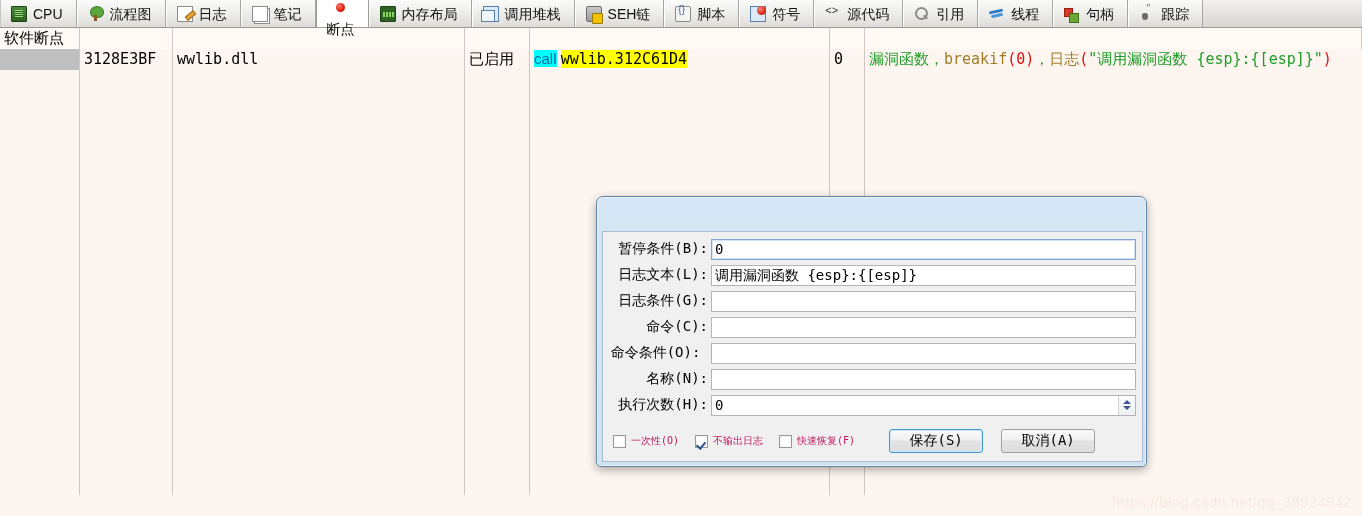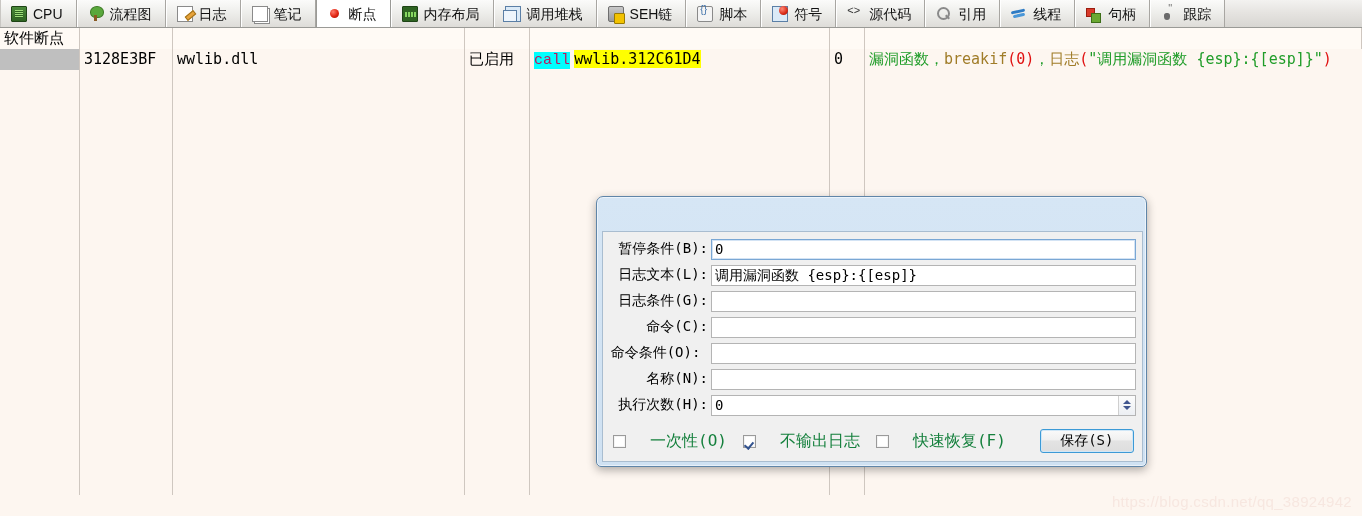--- a/index.html
+++ b/index.html
@@ -33,20 +33,21 @@
     white-space: nowrap;
   }
   .tab:first-child { border-left: 1px solid #c9c7c3; }
   .tab.active {
     background: #ffffff;
     height: 28px;
     border-right: 1px solid #9a9a96;
     border-left: 1px solid #9a9a96;
     border-top: 1px solid #ffffff;
     z-index: 5;
+    flex-direction: column;
   }
   .tab .lbl { line-height: 1; }
   .tico { width: 16px; height: 16px; flex: 0 0 16px; position: relative; display:inline-block; }
 
   
   .ico-cpu { background: linear-gradient(to bottom,#4a8a3a,#2e6322); border:1px solid #1e4416; border-radius:1px; }
   .ico-cpu::after { content:""; position:absolute; left:3px; top:3px; width:8px; height:8px;
       background: repeating-linear-gradient(to bottom, #9ede7a 0 1px, #2e6322 1px 2px); }
   .ico-tree::before { content:""; position:absolute; left:2px; top:0; width:12px; height:10px;
       background:#5aa83c; border-radius:50% 50% 45% 45%; border:1px solid #3d7a26; }
@@ -102,21 +103,21 @@
     overflow:hidden; white-space:nowrap;
     box-shadow: inset 1px 1px 0 #efeeec;
   }
   .grow { display:flex; height:21px; }
   .gc { font-size:15px; line-height:20px; padding-left:4px; overflow:hidden; white-space:nowrap;
         border-right:1px solid #cfc7c0; }
   .grow.grouprow { background:#fffaf5; }
   .grow.grouprow .gc { border-right:1px solid #cfc7c0; }
   .grow.datarow .gc.sel { background:#bfbfbf; }
   .mono { font-family: "DejaVu Sans Mono", "Liberation Mono", monospace; }
-  .hl-cyan { background:#00ffff; color:#be185d; font-family:Liberation Mono, monospace; }
+  .hl-cyan { background:#00ffff; color:#0369a1; font-family:Liberation Sans, sans-serif; }
   .hl-yellow { background:#ffff00; color:#000; font-family:"DejaVu Sans Mono","Liberation Mono",monospace; }
   .c-green { color:#1f9c28; }
   .c-brown { color:#a07c28; }
   .c-red { color:#e01010; }
   .c-dkgreen { color:#1f9c28; }
   .fillrow { display:flex; }
   .fillcell { border-right:1px solid #cfc7c0; }
   .dialog {
     position:absolute; left:596px; top:196px; width:551px; height:271px;
     border:1px solid #5f85a8;
@@ -188,21 +189,21 @@
   .cbwrap { display:flex; align-items:center; gap:5px; margin-right:16px; cursor:default; }
   .cbox {
     width:13px; height:13px; background:#fff; border:1px solid #9a9a9a; position:relative;
     box-shadow: inset 0 0 0 1px #f4f4f4;
   }
   .cbox.checked::after {
     content:""; position:absolute; left:2px; top:4px; width:4px; height:7px;
     border-right:2px solid #33538f; border-bottom:2px solid #33538f;
     transform: rotate(40deg);
   }
-  .cblabel { font-size:16px; color:#15803d; font-family:"DejaVu Sans Mono","Liberation Sans",sans-serif; white-space:nowrap;margin-left:19px; }
+  .cblabel { font-size:10px; color:#be185d; font-family:"DejaVu Sans Mono","Liberation Sans",sans-serif; white-space:nowrap; }
   .dbtn {
     height:24px; min-width:94px; padding:0 10px;
     font-size:14px; color:#000; font-family:"DejaVu Sans Mono","Liberation Sans",sans-serif;
     background: linear-gradient(to bottom,#fafafa 0%,#f0f0f0 45%,#e3e3e3 50%,#dedede 100%);
     border:1px solid #a0a0a0; border-radius:3px;
     display:flex; align-items:center; justify-content:center;
     cursor:default; margin-left:18px;
   }
   .dbtn.default { border:1px solid #3c9ad6; box-shadow: 0 0 0 1px #d0e7f7 inset; }
 

